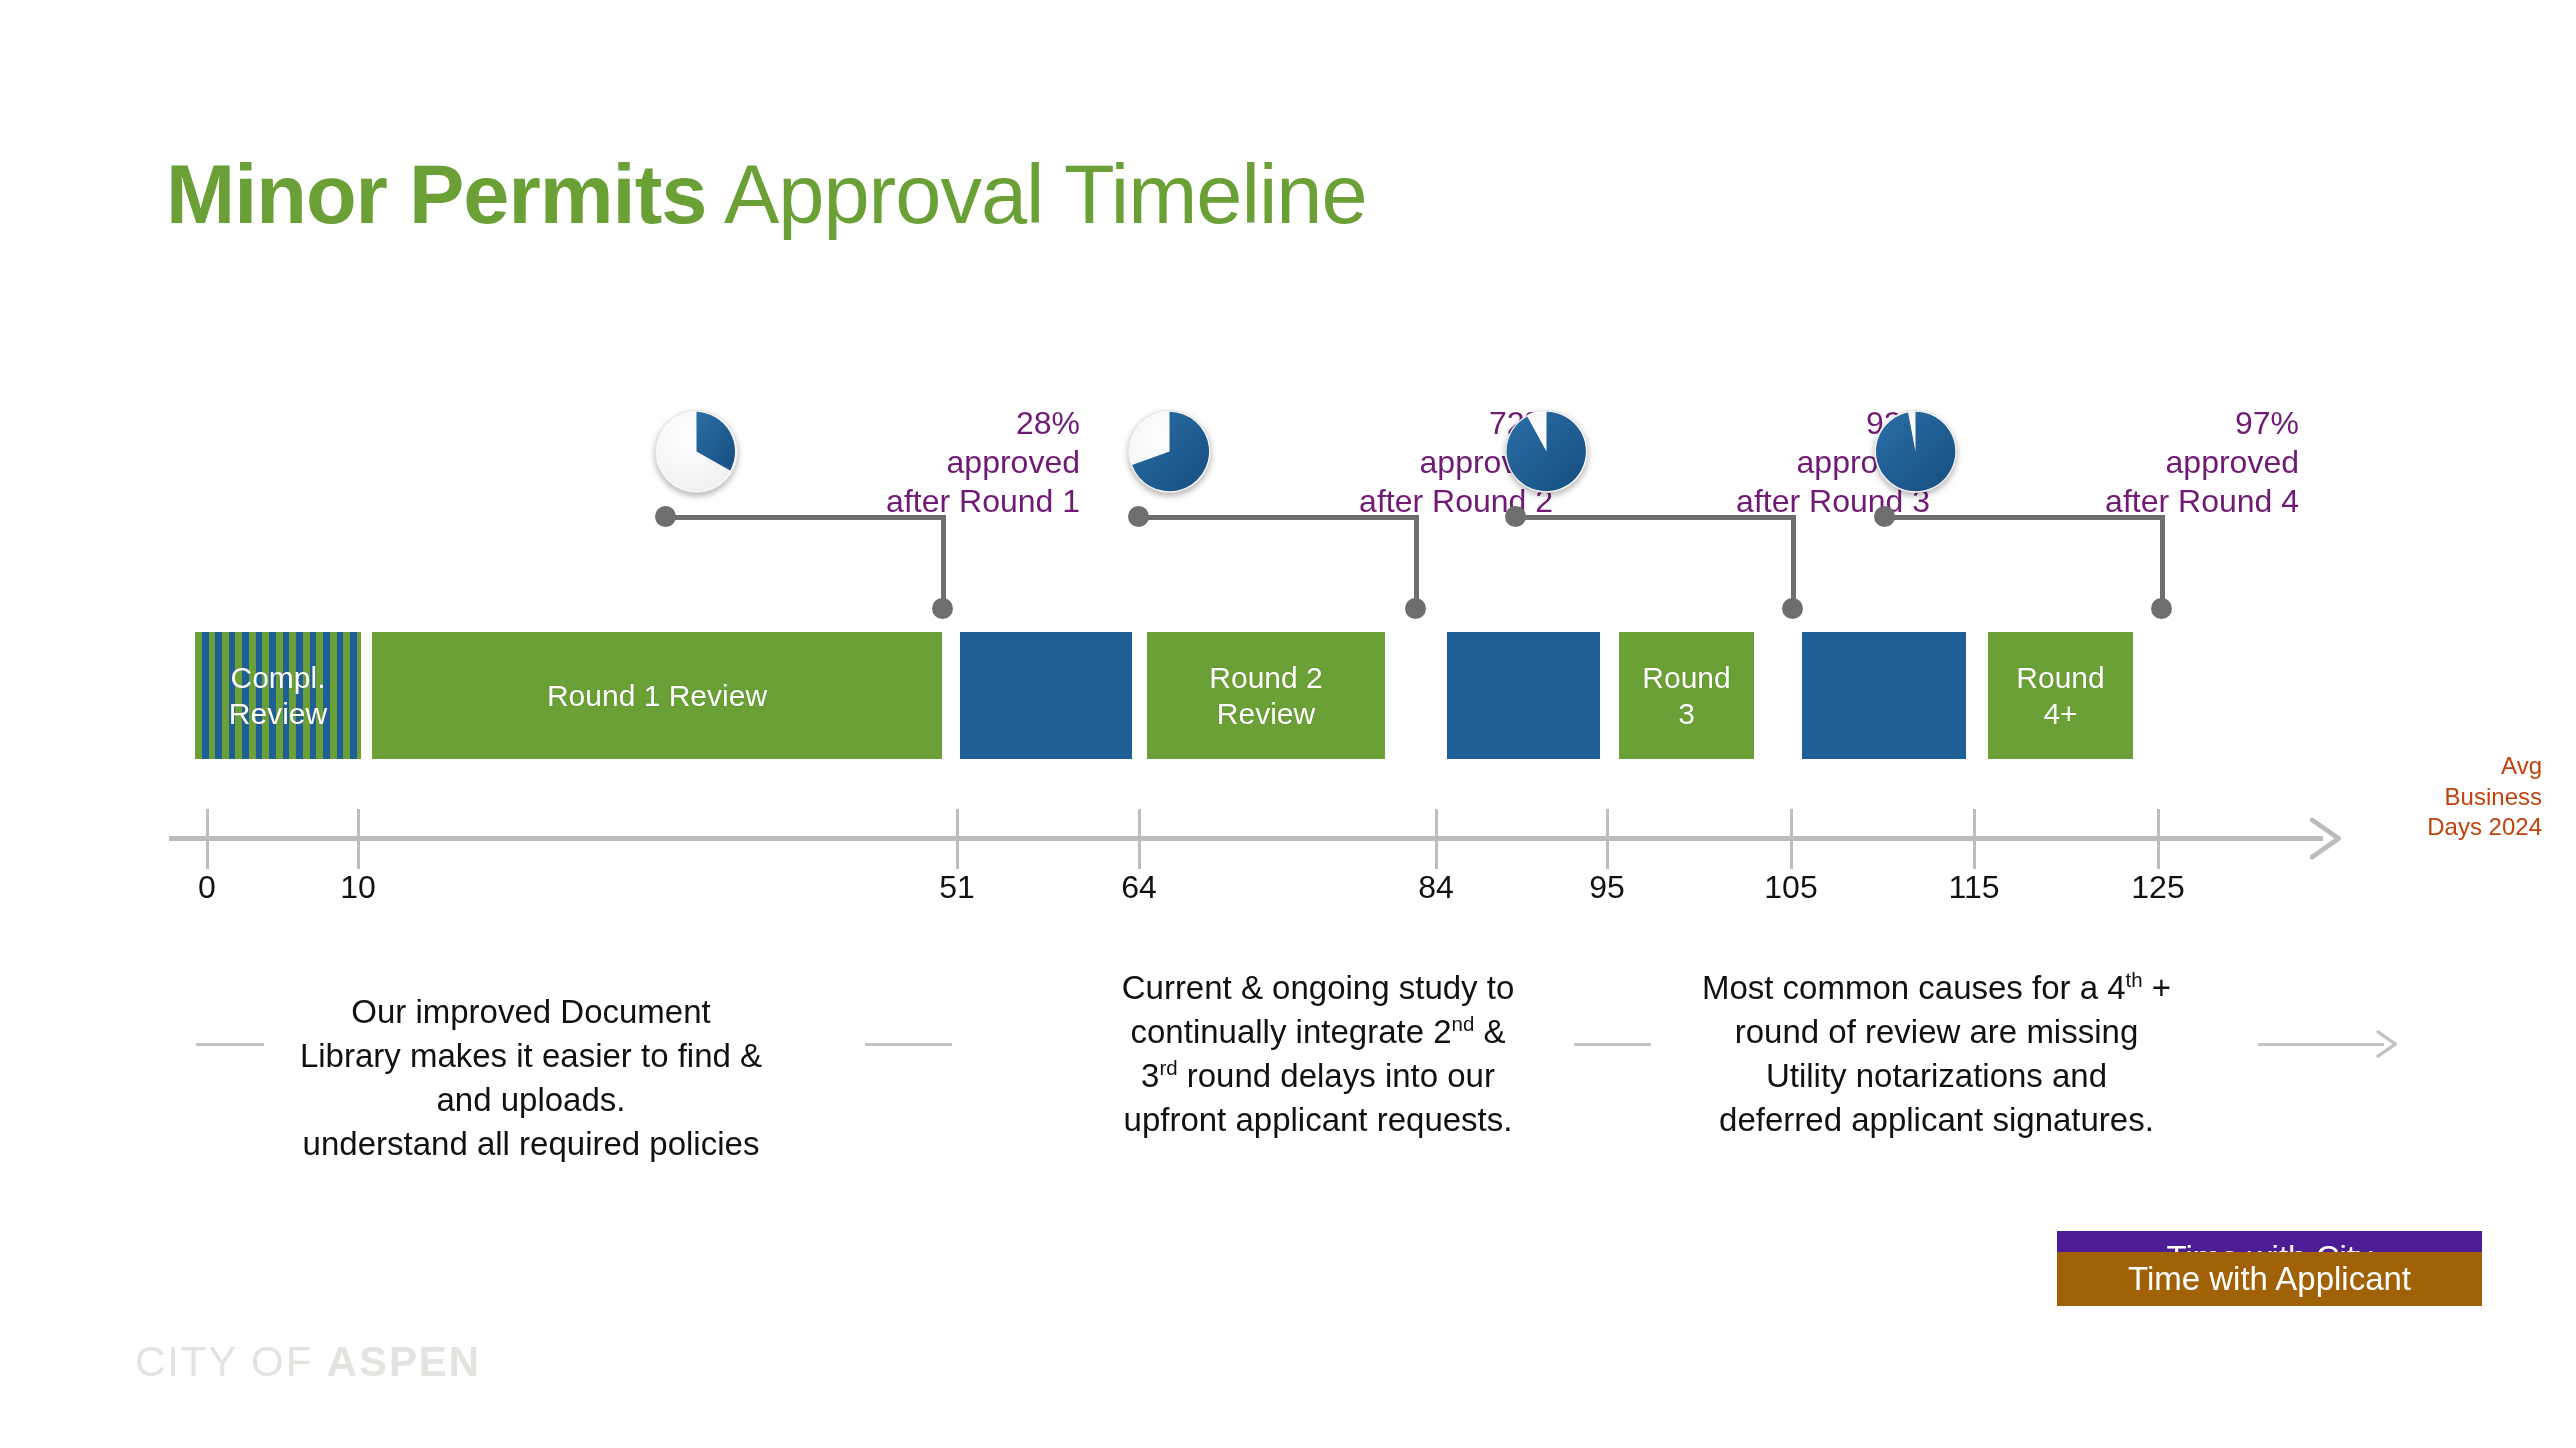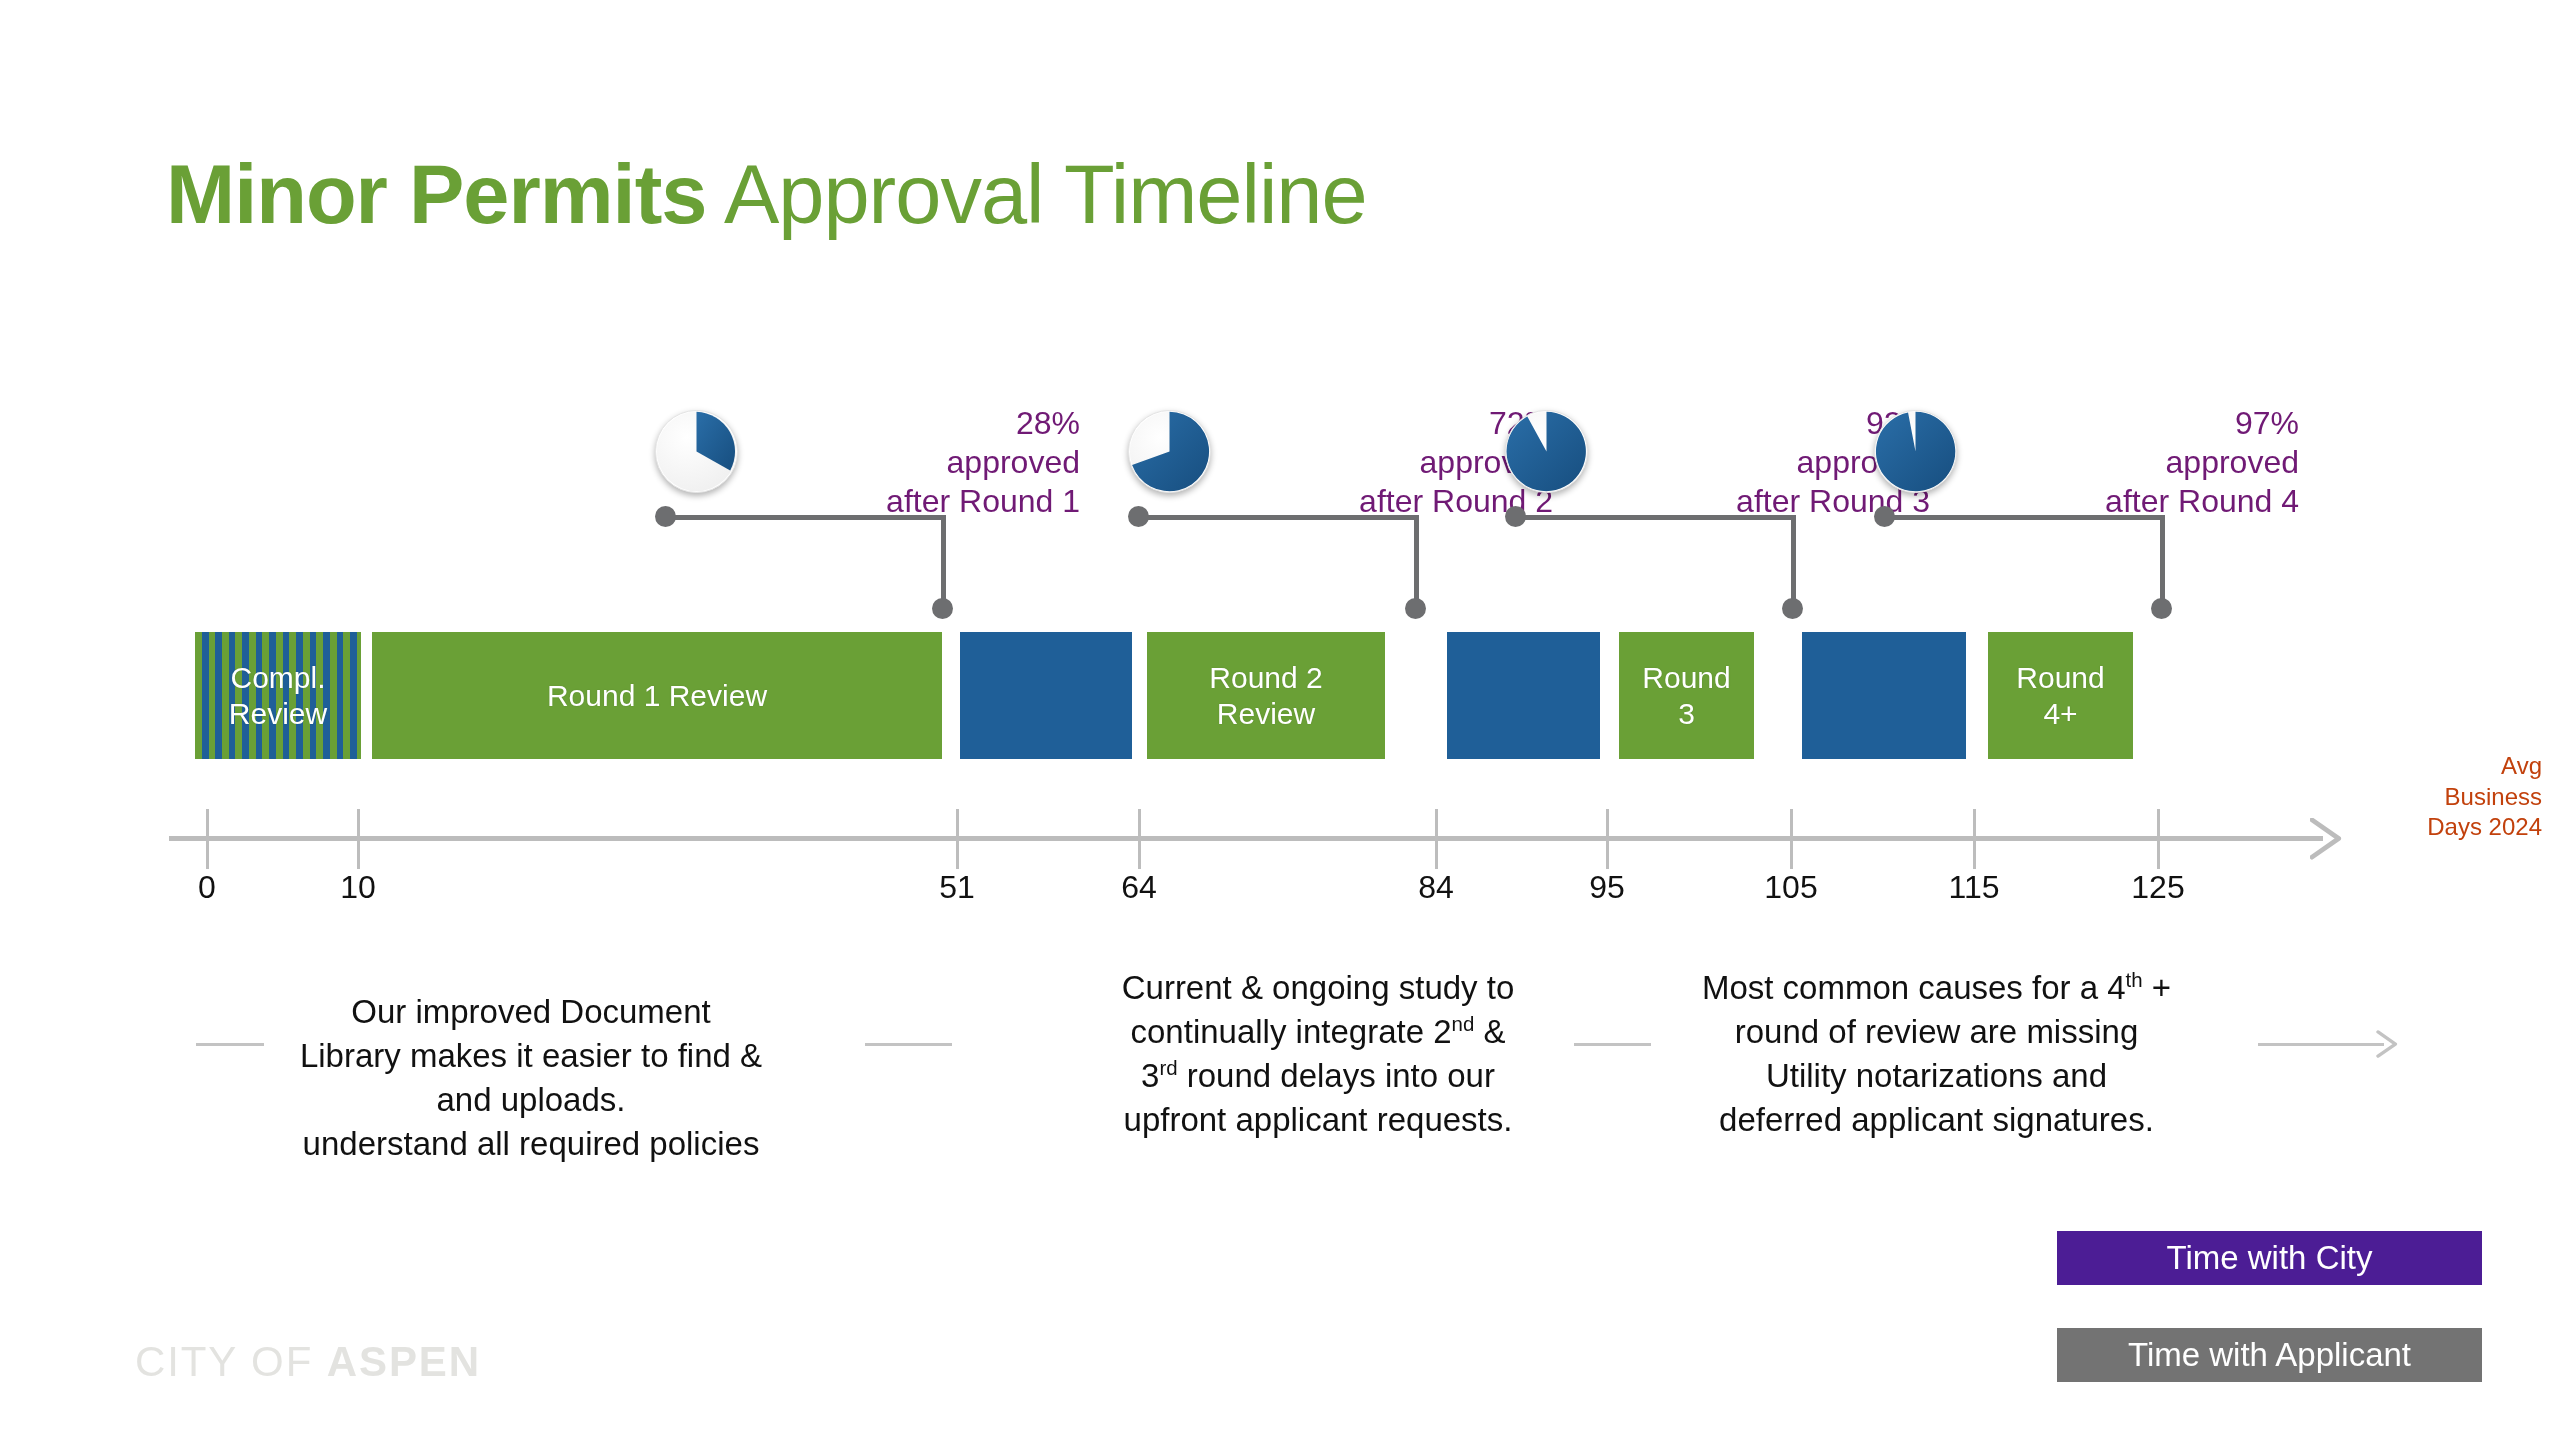--- a/index.html
+++ b/index.html
@@ -79,21 +79,21 @@
   .capline{position:absolute;height:2.9px;background:#c3c3c3;top:1043px;}
   .caparrow{position:absolute;top:1030px;}
 
   
   .legend-item{
     position:absolute;left:2057px;width:425px;height:54px;
     display:flex;align-items:center;justify-content:center;
     color:#ffffff;font-size:33px;
   }
   #legend-city{top:1231px;background:#4c1d95;}
-  #legend-applicant{top:1328px;background:#737373;}
+  #legend-applicant{top:1252px;background:#a16207;}
 
   
   #logo{
     position:absolute;left:135px;top:1338px;
     font-size:42px;letter-spacing:1.9px;color:#e3e3e0;white-space:nowrap;
   }
   #logo .b{font-weight:bold;}
 </style>
 </head>
 <body>

